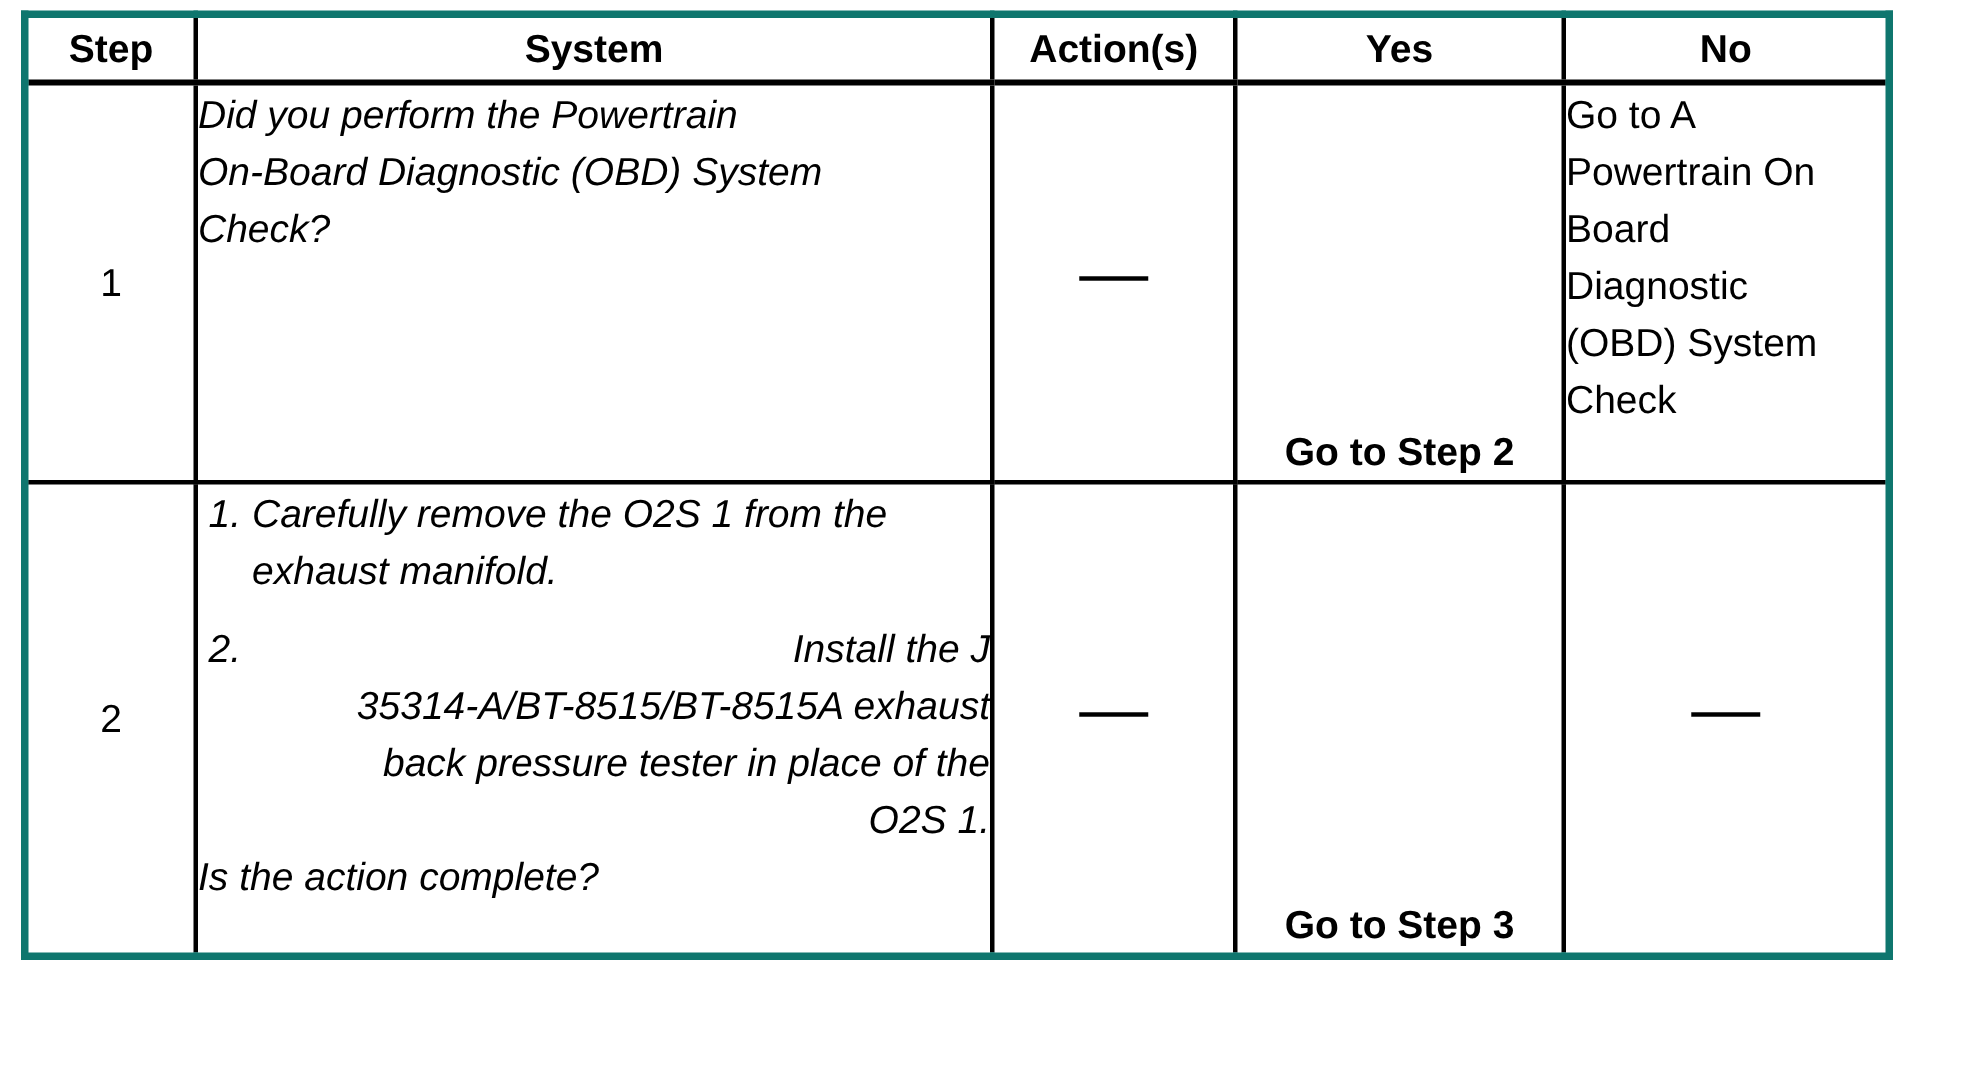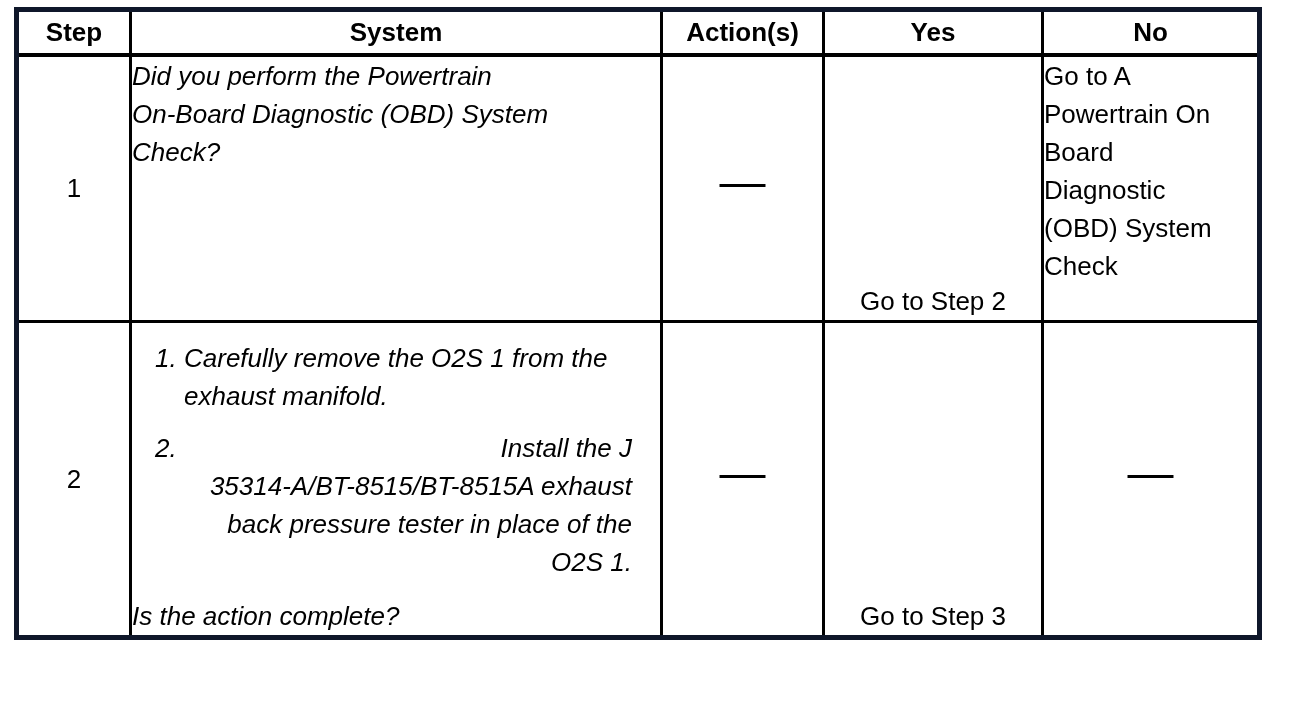--- a/index.html
+++ b/index.html
@@ -17,21 +17,21 @@
     width: 1312px;
     height: 728px;
     background: #ffffff;
   }
   table.diag {
     position: absolute;
     left: 14px;
     top: 7px;
     border-collapse: collapse;
     table-layout: fixed;
-    border: 5px solid #0f172a;
+    border: 5px solid #0f766e;
     font-size: 26px;
     line-height: 38px;
     color: #000;
   }
   table.diag th,
   table.diag td {
     border: 3px solid #000;
     padding: 0;
     overflow: hidden;
   }
@@ -51,42 +51,43 @@
   }
   td.action-cell {
     vertical-align: top;
     text-align: left;
     padding: 13px 42px 0 14px;
     font-style: italic;
   }
   .pre { white-space: pre-line; }
 
   ol.action-list {
-    margin: 16px;
-    padding: 0 12px 0 36px;
+    margin: 0;
+    padding: 0 0 0 36px;
     list-style: decimal;
   }
   ol.action-list li { margin: 0; }
   ol.action-list li + li { margin-top: 14px; text-align: right; }
-  .action-question { margin-top: 14px; }
+  .action-question { }
 
   td.values-cell,
   td.no-dash-cell {
     text-align: center;
     vertical-align: middle;
   }
   .dash {
     font-size: 46px;
     line-height: 0;
     display: inline-block;
   }
   td.yes-cell {
     vertical-align: bottom;
     text-align: center;
     padding-bottom: 28px;
+    font-weight: bold;
   }
   td.no-cell {
     vertical-align: top;
     text-align: left;
     padding: 10px 16px 0 16px;
   }
 </style>
 </head>
 <body>
 

